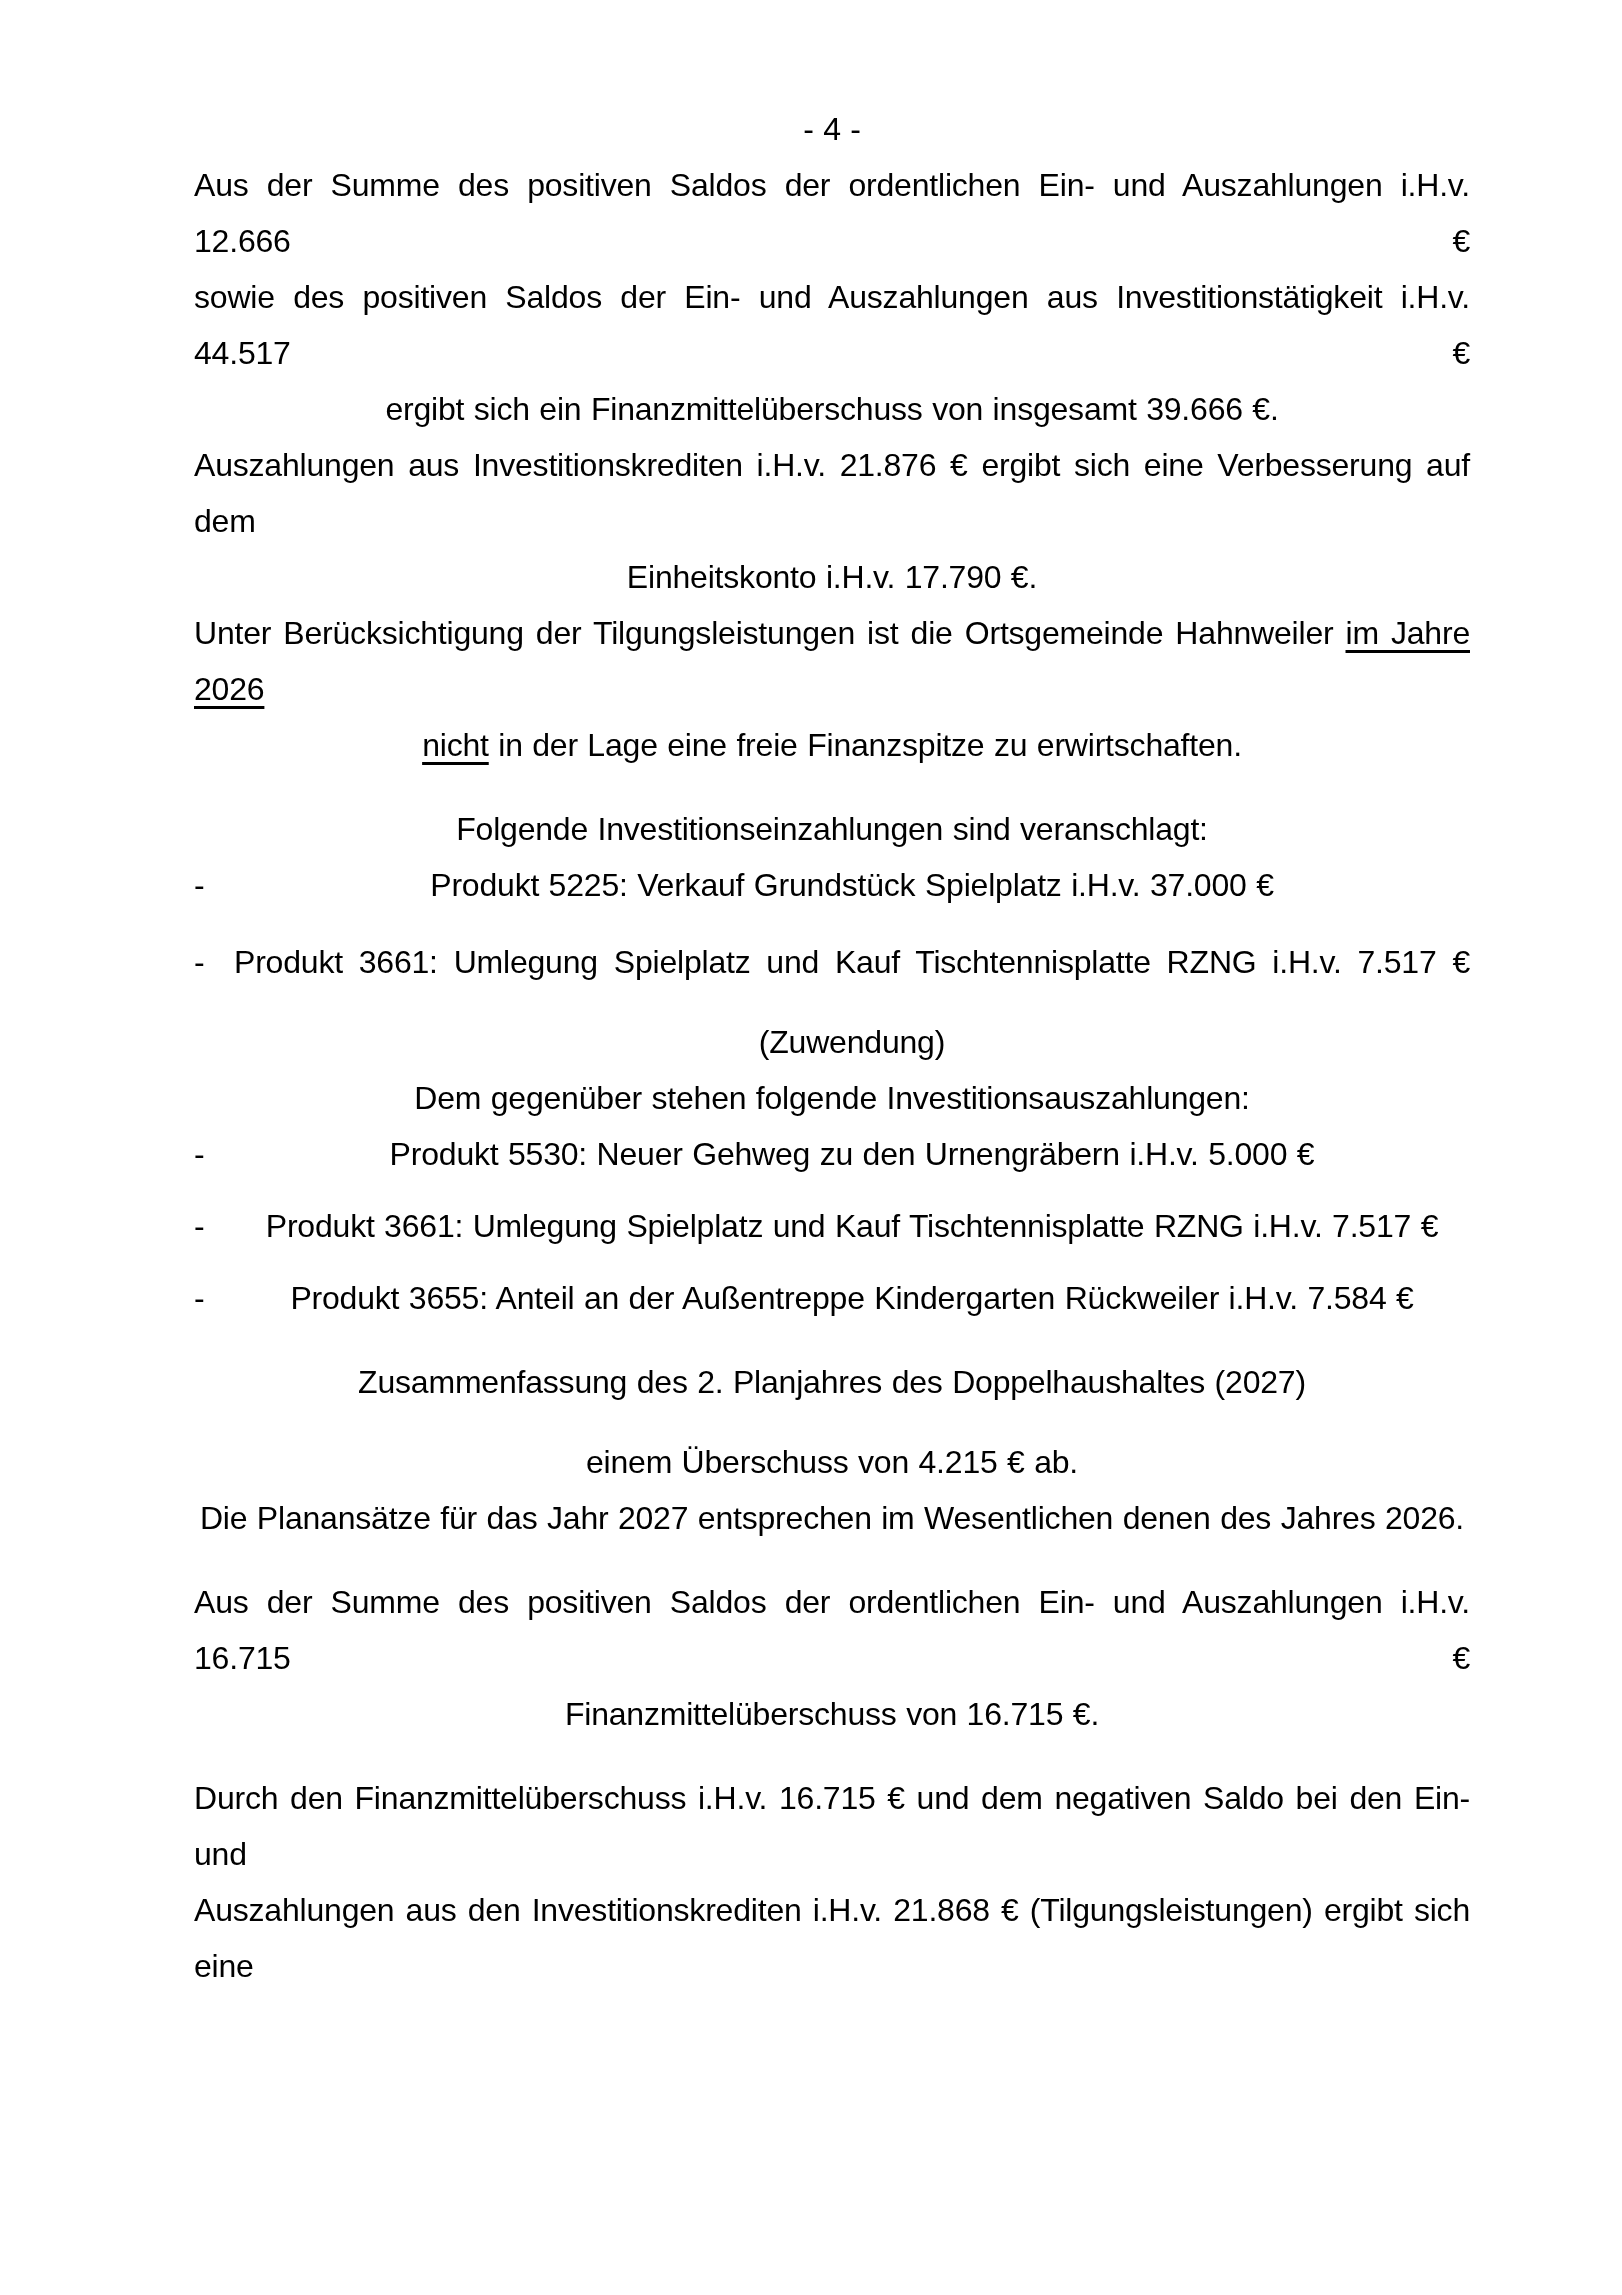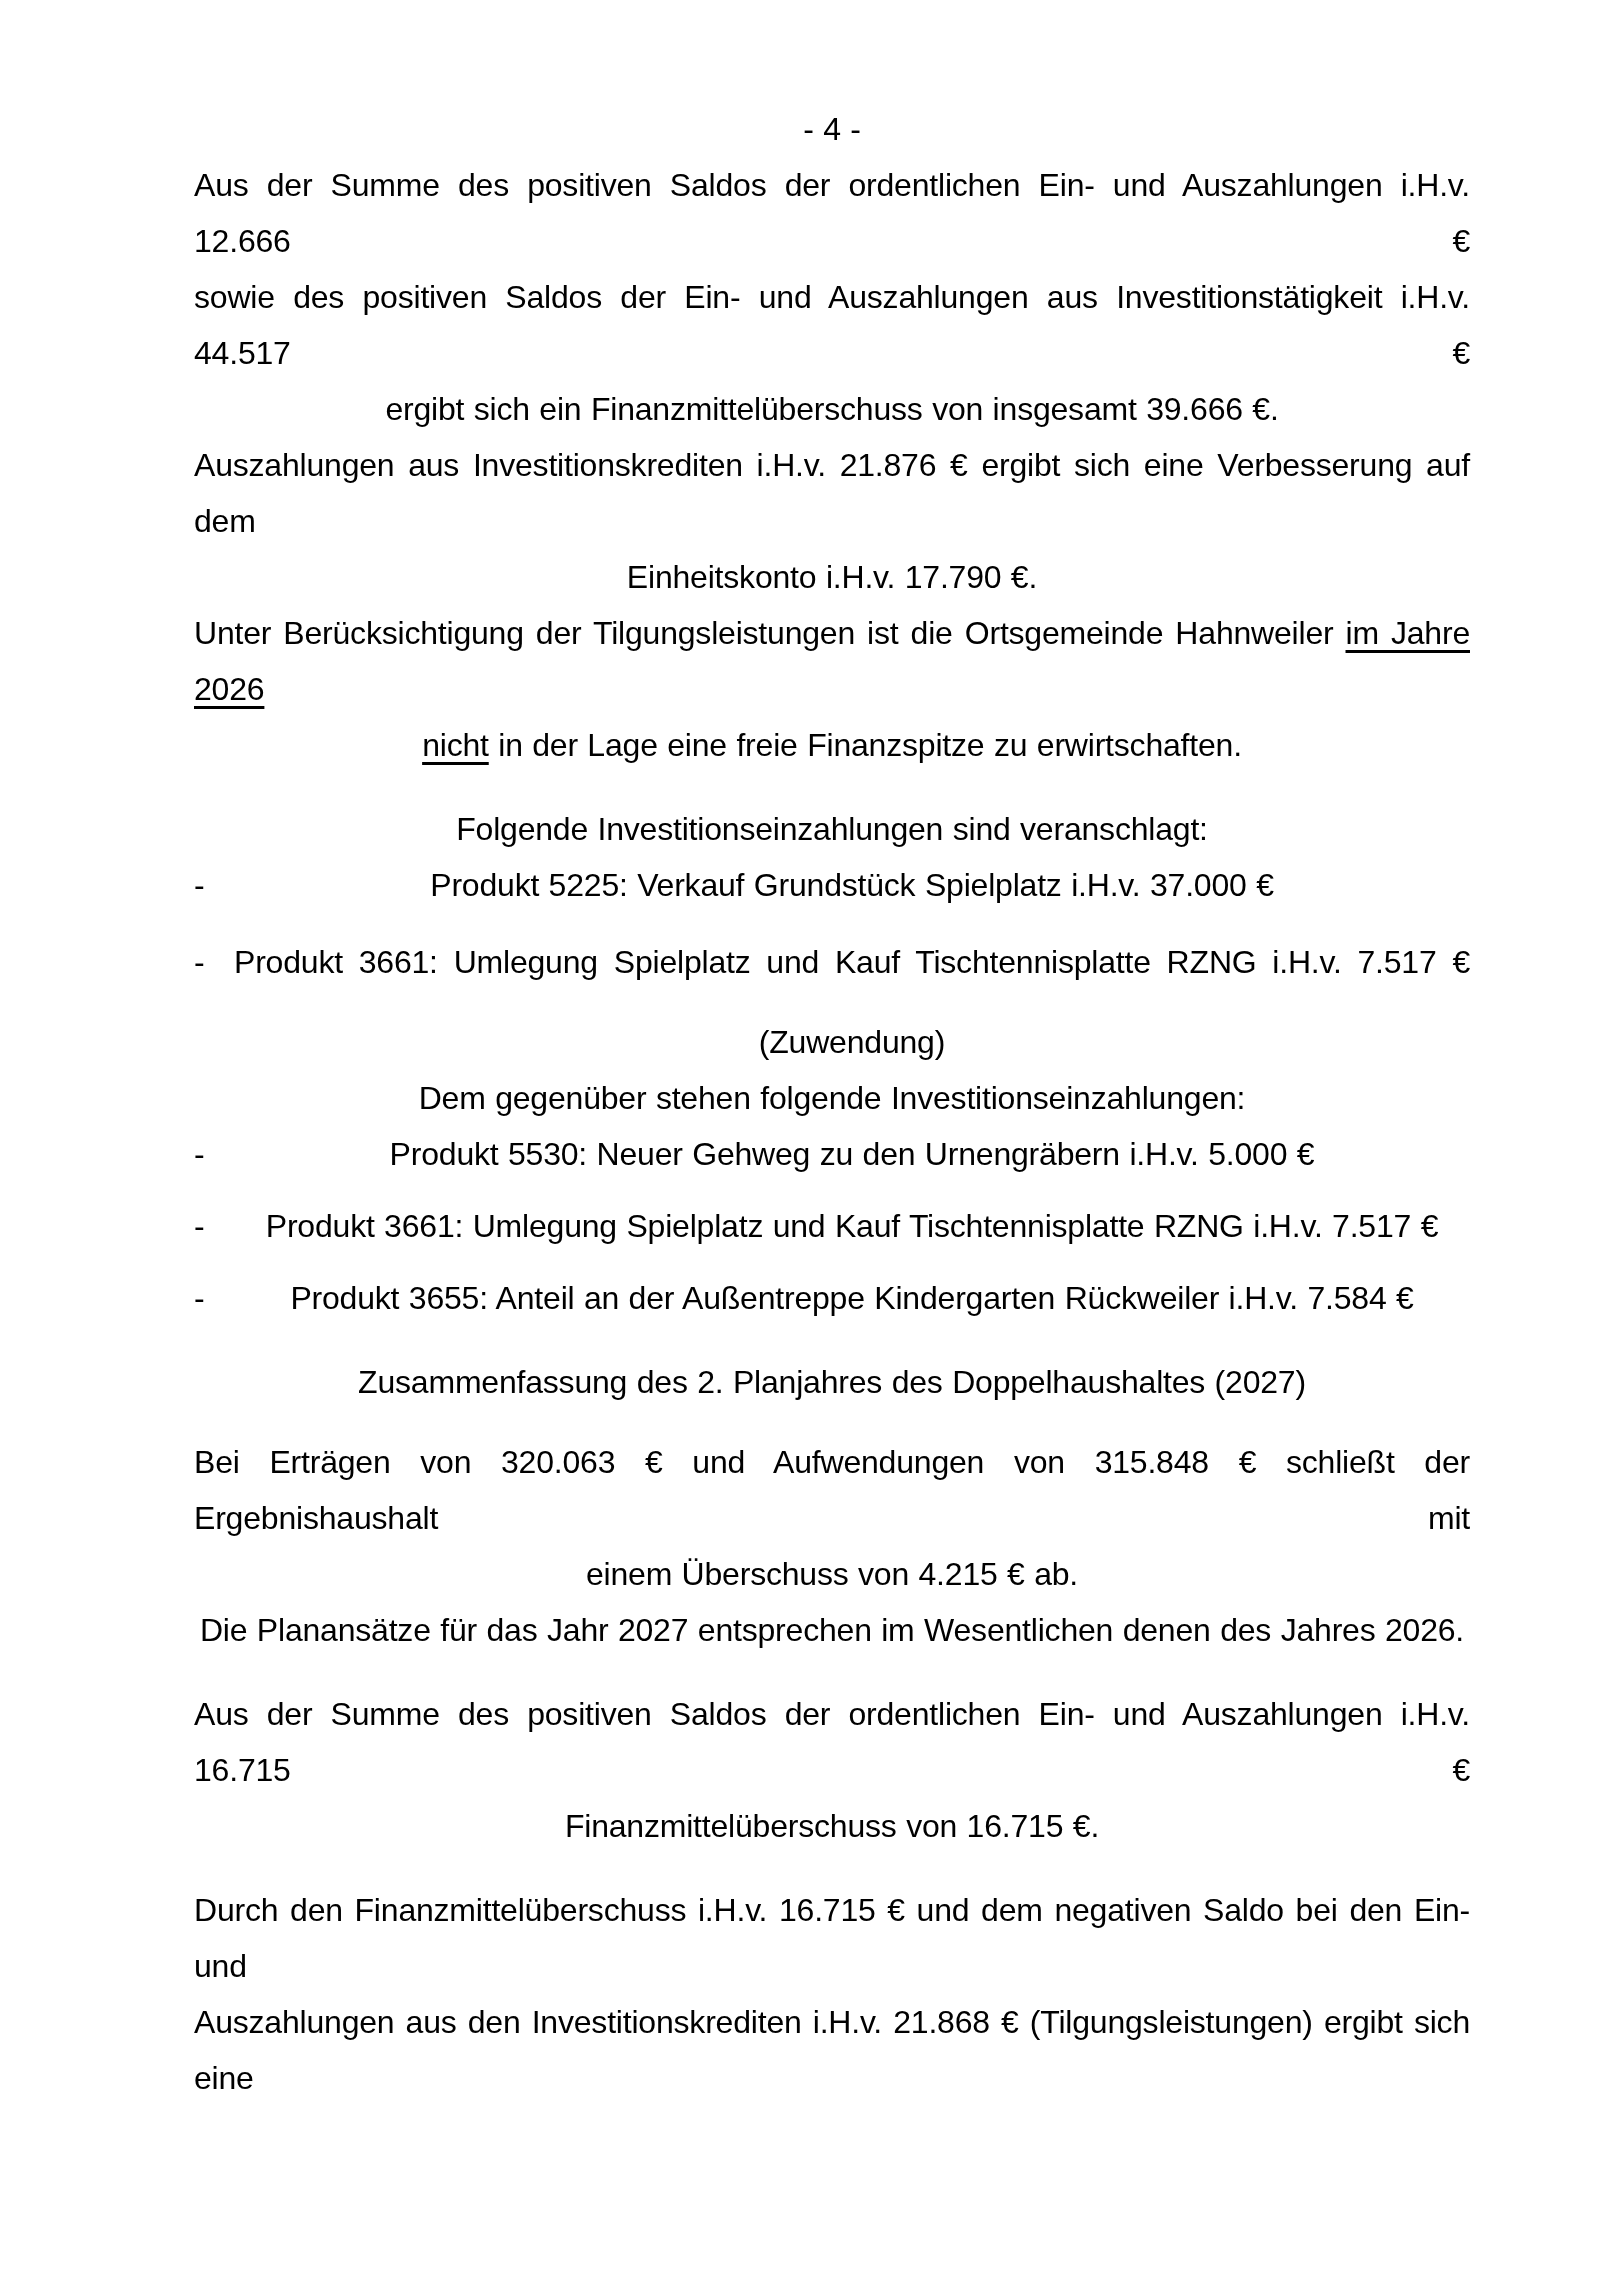--- a/index.html
+++ b/index.html
@@ -90,41 +90,40 @@
     </div>
 
     <div class="list-item li-gap">
       <span class="dash">-</span>
       <div class="li-body">
         <div class="ln jl">Produkt 3661: Umlegung Spielplatz und Kauf Tischtennisplatte RZNG i.H.v. 7.517 €</div>
         <div class="ln ll zuwendung-line">(Zuwendung)</div>
       </div>
     </div>
 
-    <div class="ln ll">Dem gegenüber stehen folgende Investitionseinzahlungen:</div>
+    <div class="ln ll">Dem gegenüber stehen folgende Investitionsauszahlungen:</div>
 
     <div class="list-item">
       <span class="dash">-</span>
       <div class="li-body ln ll">Produkt 5530: Neuer Gehweg zu den Urnengräbern i.H.v. 5.000 €</div>
     </div>
 
     <div class="list-item li-gap-sm">
       <span class="dash">-</span>
       <div class="li-body ln ll">Produkt 3661: Umlegung Spielplatz und Kauf Tischtennisplatte RZNG i.H.v. 7.517 €</div>
     </div>
 
     <div class="list-item li-gap-sm">
       <span class="dash">-</span>
       <div class="li-body ln ll">Produkt 3655: Anteil an der Außentreppe Kindergarten Rückweiler i.H.v. 7.584 €</div>
     </div>
 
     <div class="ln ll gap-blank"><span class="heading-u">Zusammenfassung des 2. Planjahres des Doppelhaushaltes (2027)</span></div>
 
     <div class="after-heading">
-      <div class="ln jl">Bei Erträgen von 320.063 € und Aufwendungen von 315.848 € schließt der Ergebnishaushalt mit</div>
       <div class="ln ll">einem Überschuss von 4.215 € ab.</div>
     </div>
 
     <div class="ln ll">Die Planansätze für das Jahr 2027 entsprechen im Wesentlichen denen des Jahres 2026.</div>
 
     <div class="gap-blank">
       <div class="ln jl">Aus der Summe des positiven Saldos der ordentlichen Ein- und Auszahlungen i.H.v. 16.715 €</div>
       <div class="ln ll">Finanzmittelüberschuss von 16.715 €.</div>
     </div>
 

